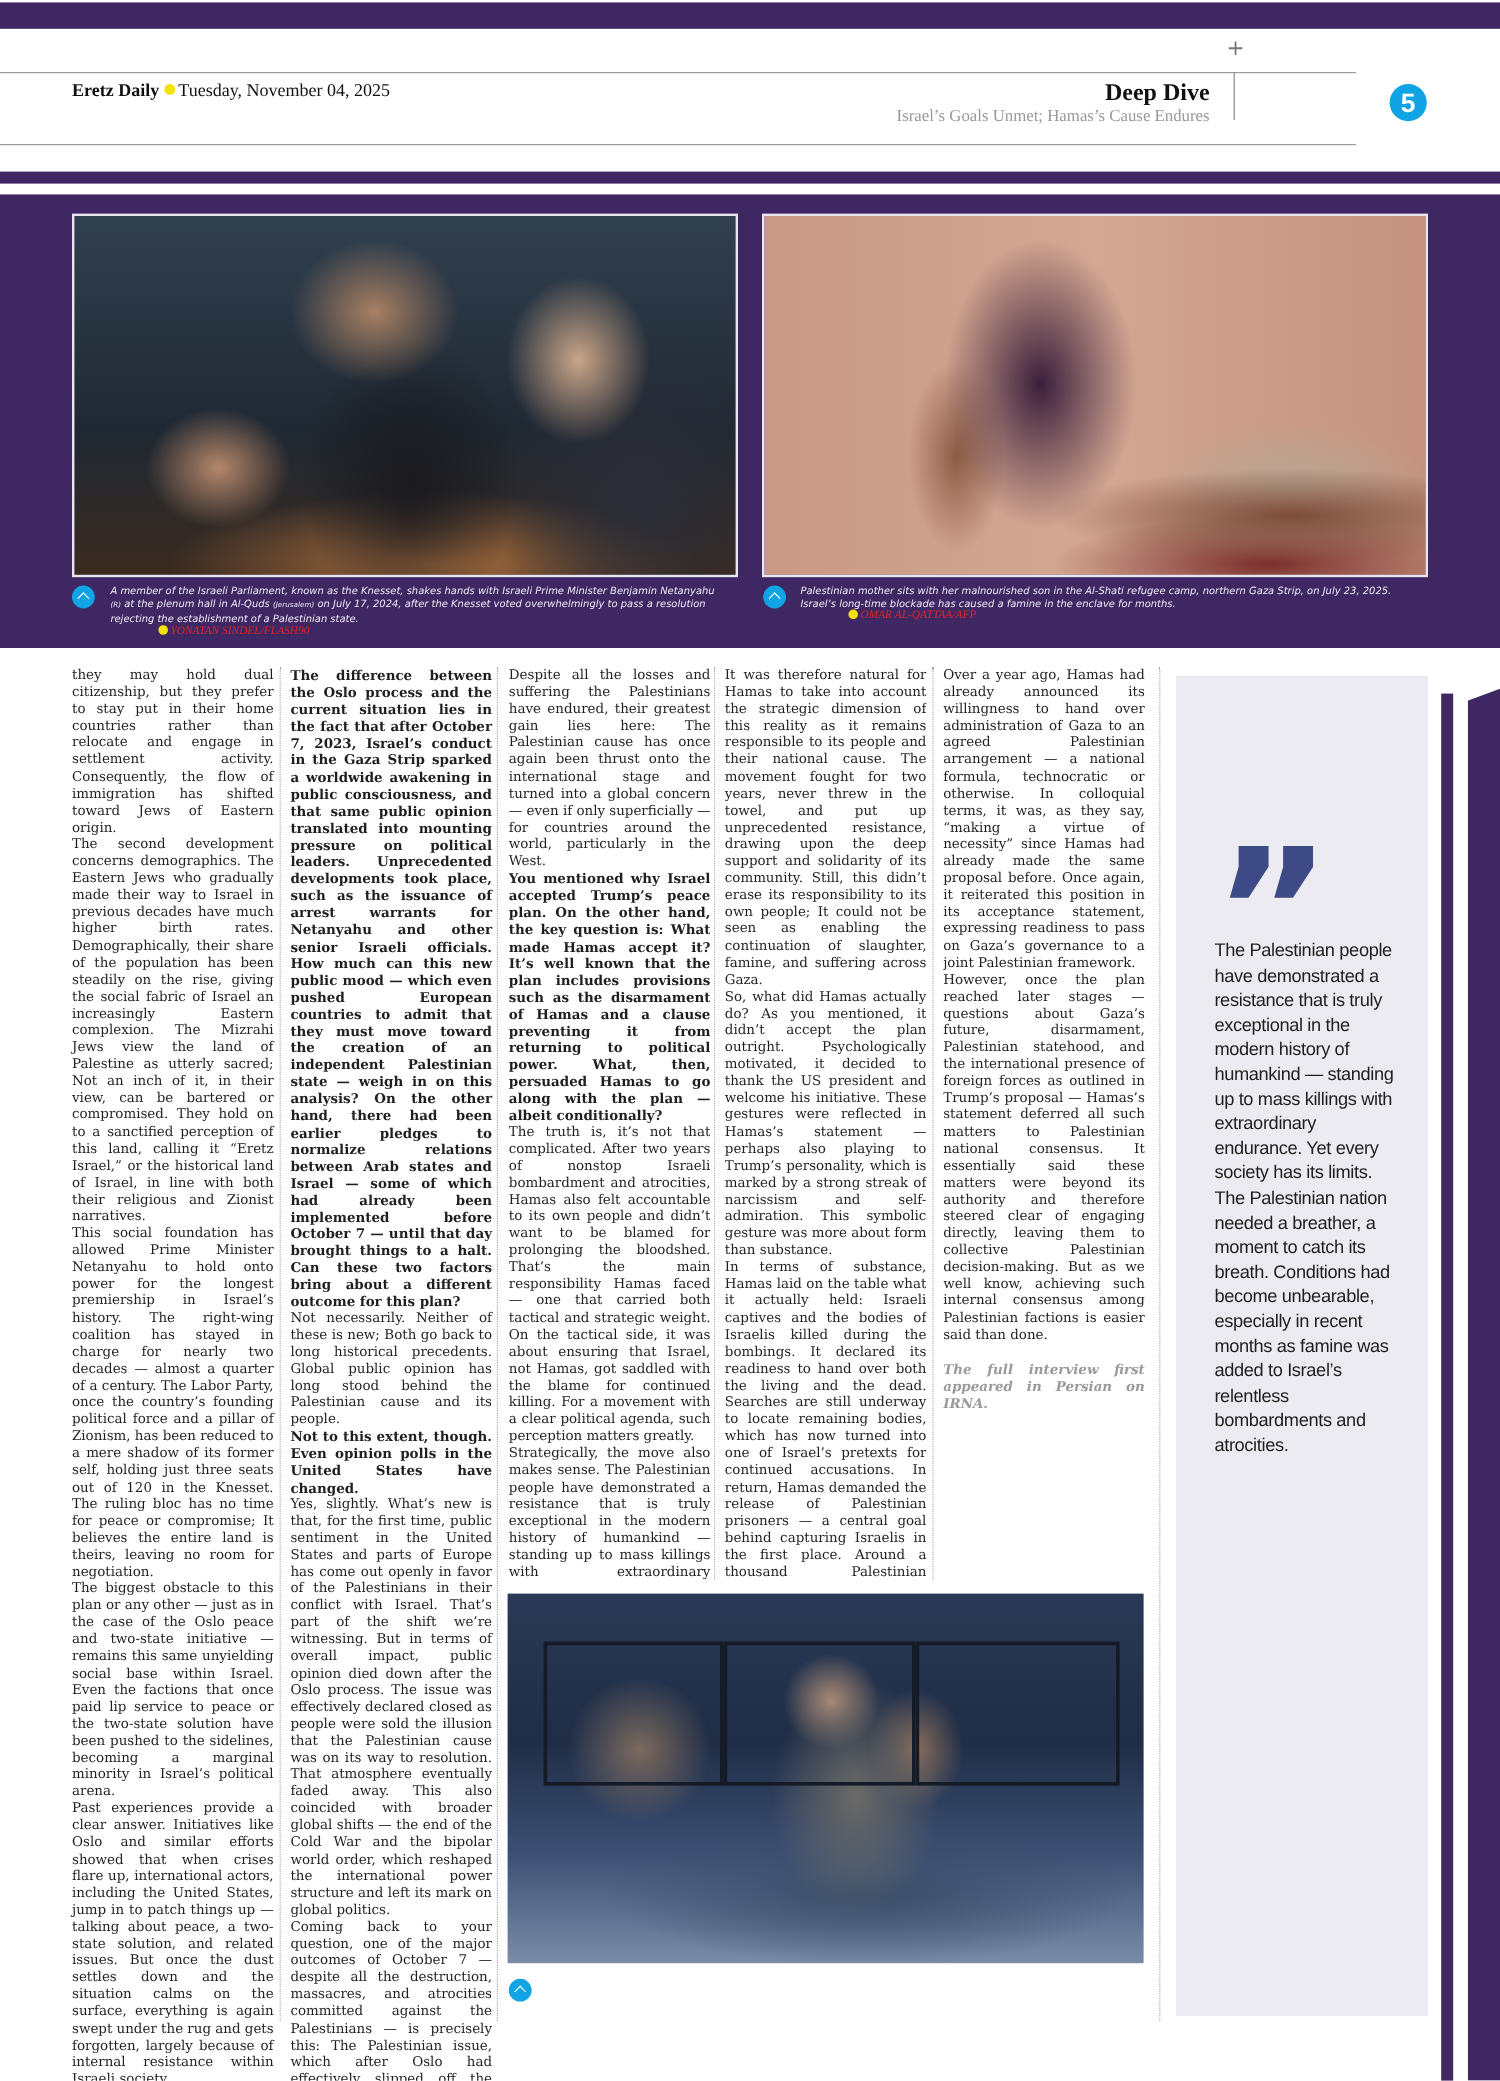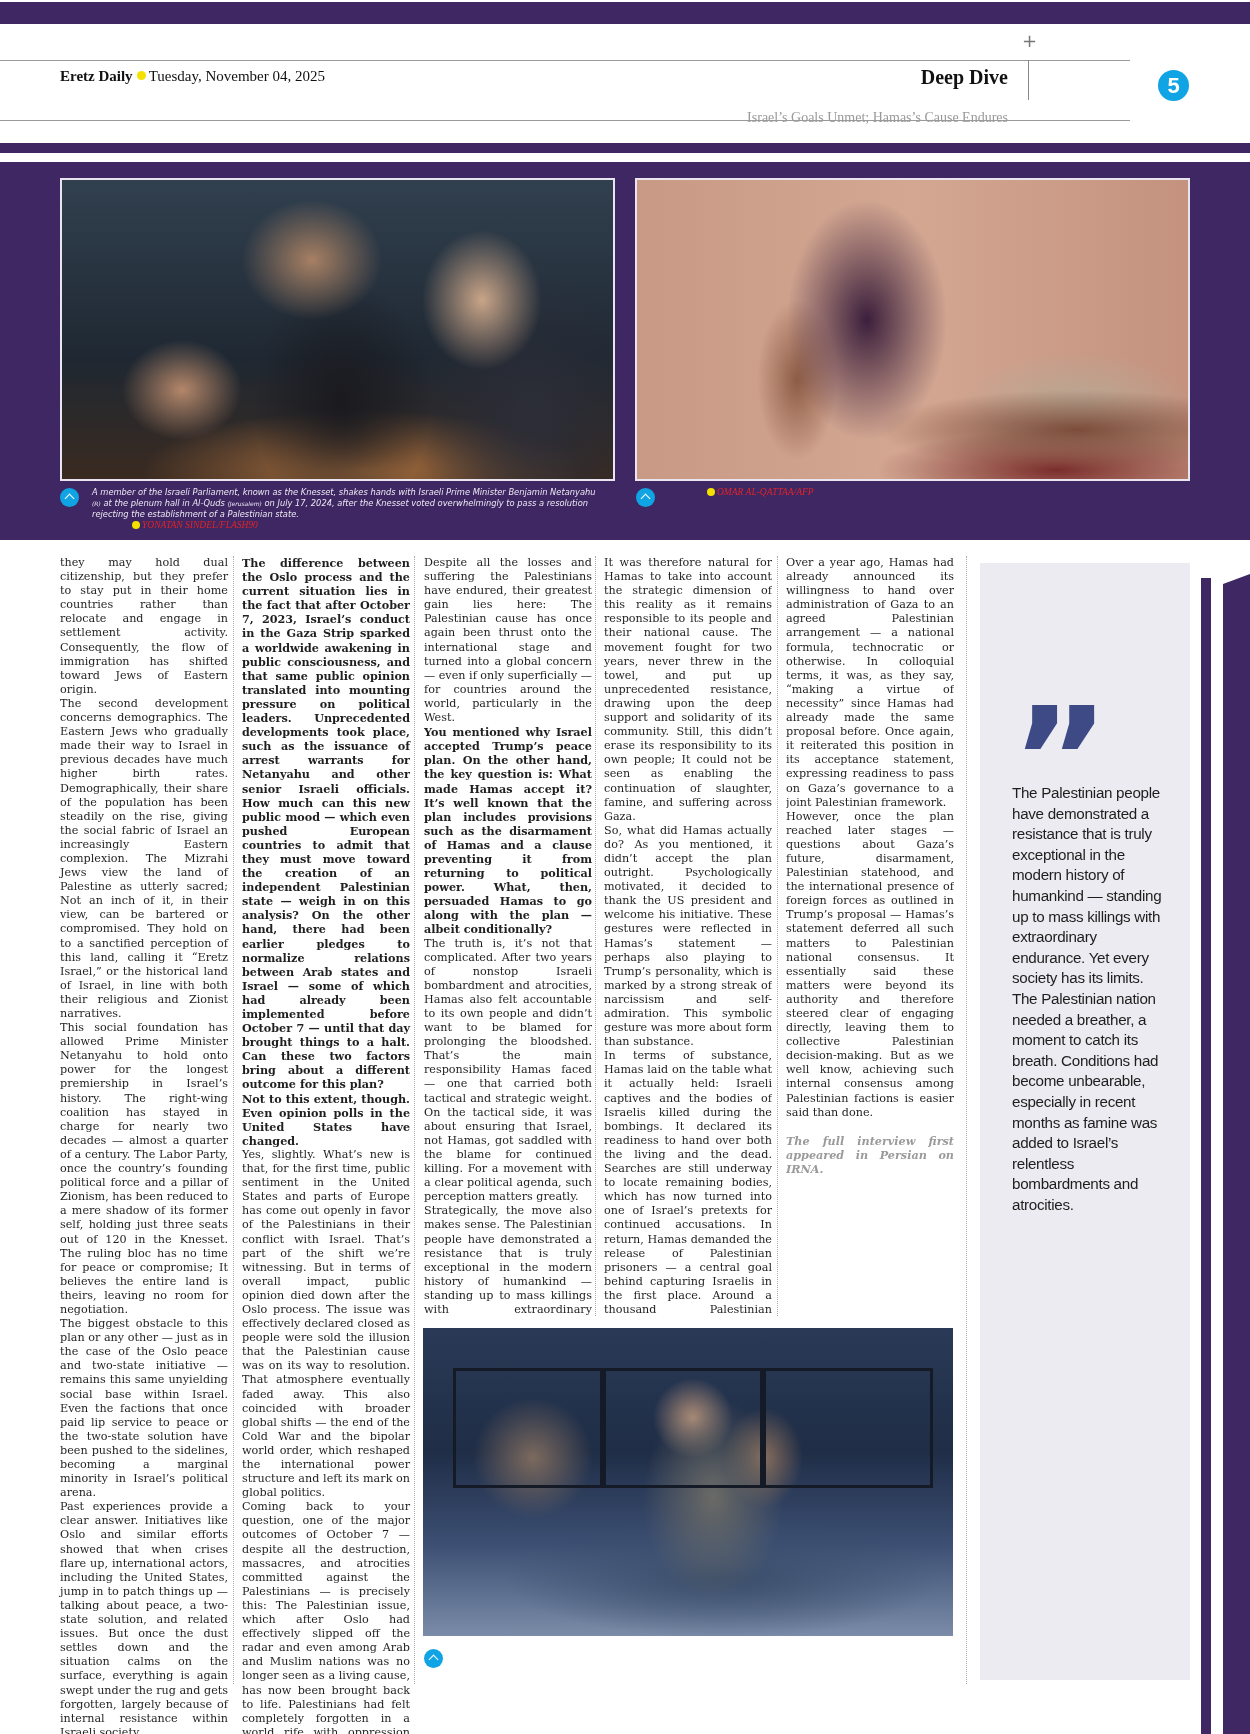--- a/index.html
+++ b/index.html
@@ -15,21 +15,21 @@
   .rule-2 { left: 0; top: 120px; width: 1130px; }
 
   .crossmark { position: absolute; left: 1022px; top: 32px; font-size: 18px; color: #777; font-family: "DejaVu Sans", sans-serif; line-height: 1; }
   .vline { position: absolute; left: 1028px; top: 60px; width: 1px; height: 40px; background: #888; }
 
   .masthead { position: absolute; left: 60px; top: 68px; font-family: "Liberation Serif", serif; font-size: 15px; color: #111; }
   .masthead .brand { font-weight: bold; }
   .masthead .dot { display: inline-block; width: 9px; height: 9px; border-radius: 50%; background: #f4e100; margin: 0 3px 0 4px; vertical-align: 1px; }
 
   .section-title { position: absolute; right: 242px; top: 66px; font-family: "Liberation Serif", serif; font-weight: bold; font-size: 20px; color: #111; text-align: left; }
-  .section-sub { position: absolute; right: 242px; top: 90px; font-family: "Liberation Serif", serif; font-size: 14px; color: #999; text-align: right; margin-top: 20px; }
+  .section-sub { position: absolute; right: 242px; top: 90px; font-family: "Liberation Serif", serif; font-size: 14px; color: #999; text-align: right; }
   .page-num { position: absolute; left: 1158px; top: 70px; width: 31px; height: 31px; border-radius: 50%; background: #10a4e4; color: #fff; font-family: "Liberation Sans", sans-serif; font-weight: bold; font-size: 22px; text-align: center; line-height: 31px; }
 
   .photo-band { position: absolute; left: 0; top: 162px; width: 1250px; height: 378px; background: #3e2762; }
   .photo { position: absolute; border: 2px solid #e8e4f0; overflow: hidden; }
   .photo-1 { left: 60px; top: 178px; width: 555px; height: 303px; background:
       radial-gradient(ellipse 60px 70px at 420px 120px, #c9a588 0%, #c9a58800 100%),
       radial-gradient(ellipse 70px 60px at 250px 80px, #a78063 0%, #a7806300 100%),
       radial-gradient(ellipse 90px 120px at 280px 220px, #1a1a1f 0%, #1a1a1f00 100%),
       radial-gradient(ellipse 120px 140px at 470px 230px, #2b2d38 0%, #2b2d3800 100%),
       radial-gradient(ellipse 60px 50px at 120px 210px, #b4876a 0%, #b4876a00 100%),
@@ -114,39 +114,41 @@
 <div class="photo photo-2" title="Palestinian mother with malnourished son"></div>
 
 <div class="up-badge up-1"></div>
 <div class="caption caption-1">
   <span>A member of the Israeli Parliament, known as the Knesset, shakes hands with Israeli Prime Minister Benjamin Netanyahu </span><span style="font-size:6px">(R)</span><span> at the plenum hall in Al-Quds </span><span style="font-size:6px">(Jerusalem)</span><span> on July 17, 2024, after the Knesset voted overwhelmingly to pass a resolution rejecting the establishment of a Palestinian state.</span>
   <span class="credit"><span class="ydot"></span><span>YONATAN SINDEL/FLASH90</span></span>
 </div>
 
 <div class="up-badge up-2"></div>
 <div class="caption caption-2">
+  <span>Palestinian mother sits with her malnourished son in the Al-Shati refugee camp, northern Gaza Strip, on July 23, 2025. Israel’s long-time blockade has caused a famine in the enclave for months.</span>
   <span class="credit"><span class="ydot"></span><span>OMAR AL-QATTAA/AFP</span></span>
 </div>
 
 <div class="col-sep sep-1"></div>
 <div class="col-sep sep-2"></div>
 <div class="col-sep sep-3"></div>
 <div class="col-sep sep-4"></div>
 <div class="col-sep sep-5"></div>
 
 <div class="col col-1">
   <p>they may hold dual citizenship, but they prefer to stay put in their home countries rather than relocate and engage in settlement activity. Consequently, the flow of immigration has shifted toward Jews of Eastern origin.</p>
   <p>The second development concerns demographics. The Eastern Jews who gradually made their way to Israel in previous decades have much higher birth rates. Demographically, their share of the population has been steadily on the rise, giving the social fabric of Israel an increasingly Eastern complexion. The Mizrahi Jews view the land of Palestine as utterly sacred; Not an inch of it, in their view, can be bartered or compromised. They hold on to a sanctified perception of this land, calling it “Eretz Israel,” or the historical land of Israel, in line with both their religious and Zionist narratives.</p>
   <p>This social foundation has allowed Prime Minister Netanyahu to hold onto power for the longest premiership in Israel’s history. The right-wing coalition has stayed in charge for nearly two decades — almost a quarter of a century. The Labor Party, once the country’s founding political force and a pillar of Zionism, has been reduced to a mere shadow of its former self, holding just three seats out of 120 in the Knesset. The ruling bloc has no time for peace or compromise; It believes the entire land is theirs, leaving no room for negotiation.</p>
   <p>The biggest obstacle to this plan or any other — just as in the case of the Oslo peace and two-state initiative — remains this same unyielding social base within Israel. Even the factions that once paid lip service to peace or the two-state solution have been pushed to the sidelines, becoming a marginal minority in Israel’s political arena.</p>
   <p>Past experiences provide a clear answer. Initiatives like Oslo and similar efforts showed that when crises flare up, international actors, including the United States, jump in to patch things up — talking about peace, a two-state solution, and related issues. But once the dust settles down and the situation calms on the surface, everything is again swept under the rug and gets forgotten, largely because of internal resistance within Israeli society.</p>
 </div>
 
 <div class="col col-2">
   <p class="q first">The difference between the Oslo process and the current situation lies in the fact that after October 7, 2023, Israel’s conduct in the Gaza Strip sparked a worldwide awakening in public consciousness, and that same public opinion translated into mounting pressure on political leaders. Unprecedented developments took place, such as the issuance of arrest warrants for Netanyahu and other senior Israeli officials. How much can this new public mood — which even pushed European countries to admit that they must move toward the creation of an independent Palestinian state — weigh in on this analysis? On the other hand, there had been earlier pledges to normalize relations between Arab states and Israel — some of which had already been implemented before October 7 — until that day brought things to a halt. Can these two factors bring about a different outcome for this plan?</p>
+  <p>Not necessarily. Neither of these is new; Both go back to long historical precedents. Global public opinion has long stood behind the Palestinian cause and its people.</p>
   <p class="q">Not to this extent, though. Even opinion polls in the United States have changed.</p>
   <p>Yes, slightly. What’s new is that, for the first time, public sentiment in the United States and parts of Europe has come out openly in favor of the Palestinians in their conflict with Israel. That’s part of the shift we’re witnessing. But in terms of overall impact, public opinion died down after the Oslo process. The issue was effectively declared closed as people were sold the illusion that the Palestinian cause was on its way to resolution. That atmosphere eventually faded away. This also coincided with broader global shifts — the end of the Cold War and the bipolar world order, which reshaped the international power structure and left its mark on global politics.</p>
   <p>Coming back to your question, one of the major outcomes of October 7 — despite all the destruction, massacres, and atrocities committed against the Palestinians — is precisely this: The Palestinian issue, which after Oslo had effectively slipped off the radar and even among Arab and Muslim nations was no longer seen as a living cause, has now been brought back to life. Palestinians had felt completely forgotten in a world rife with oppression and injustice, as though they were being written out of history. That feeling was one of the main driving forces behind Hamas and the broader Palestinian resistance’s major operation on October 7.</p>
 </div>
 
 <div class="col col-3" style="height:760px;overflow:hidden;top:556px">
   <p>Despite all the losses and suffering the Palestinians have endured, their greatest gain lies here: The Palestinian cause has once again been thrust onto the international stage and turned into a global concern — even if only superficially — for countries around the world, particularly in the West.</p>
   <p class="q">You mentioned why Israel accepted Trump’s peace plan. On the other hand, the key question is: What made Hamas accept it? It’s well known that the plan includes provisions such as the disarmament of Hamas and a clause preventing it from returning to political power. What, then, persuaded Hamas to go along with the plan — albeit conditionally?</p>
   <p>The truth is, it’s not that complicated. After two years of nonstop Israeli bombardment and atrocities, Hamas also felt accountable to its own people and didn’t want to be blamed for prolonging the bloodshed. That’s the main responsibility Hamas faced — one that carried both tactical and strategic weight. On the tactical side, it was about ensuring that Israel, not Hamas, got saddled with the blame for continued killing. For a movement with a clear political agenda, such perception matters greatly.</p>
   <p>Strategically, the move also makes sense. The Palestinian people have demonstrated a resistance that is truly exceptional in the modern history of humankind — standing up to mass killings with extraordinary endurance. Yet every society has its limits. The Palestinian nation needed a breather, a moment to catch its breath. Conditions had become unbearable, especially in recent months as famine was added to Israel’s relentless bombardments and atrocities. The famine was not only inflicted directly, but also indirectly through the blockade and deliberate denial of essential goods like bread and flour. Such conditions took their toll, pushing Gazans to the brink of human endurance.</p>

